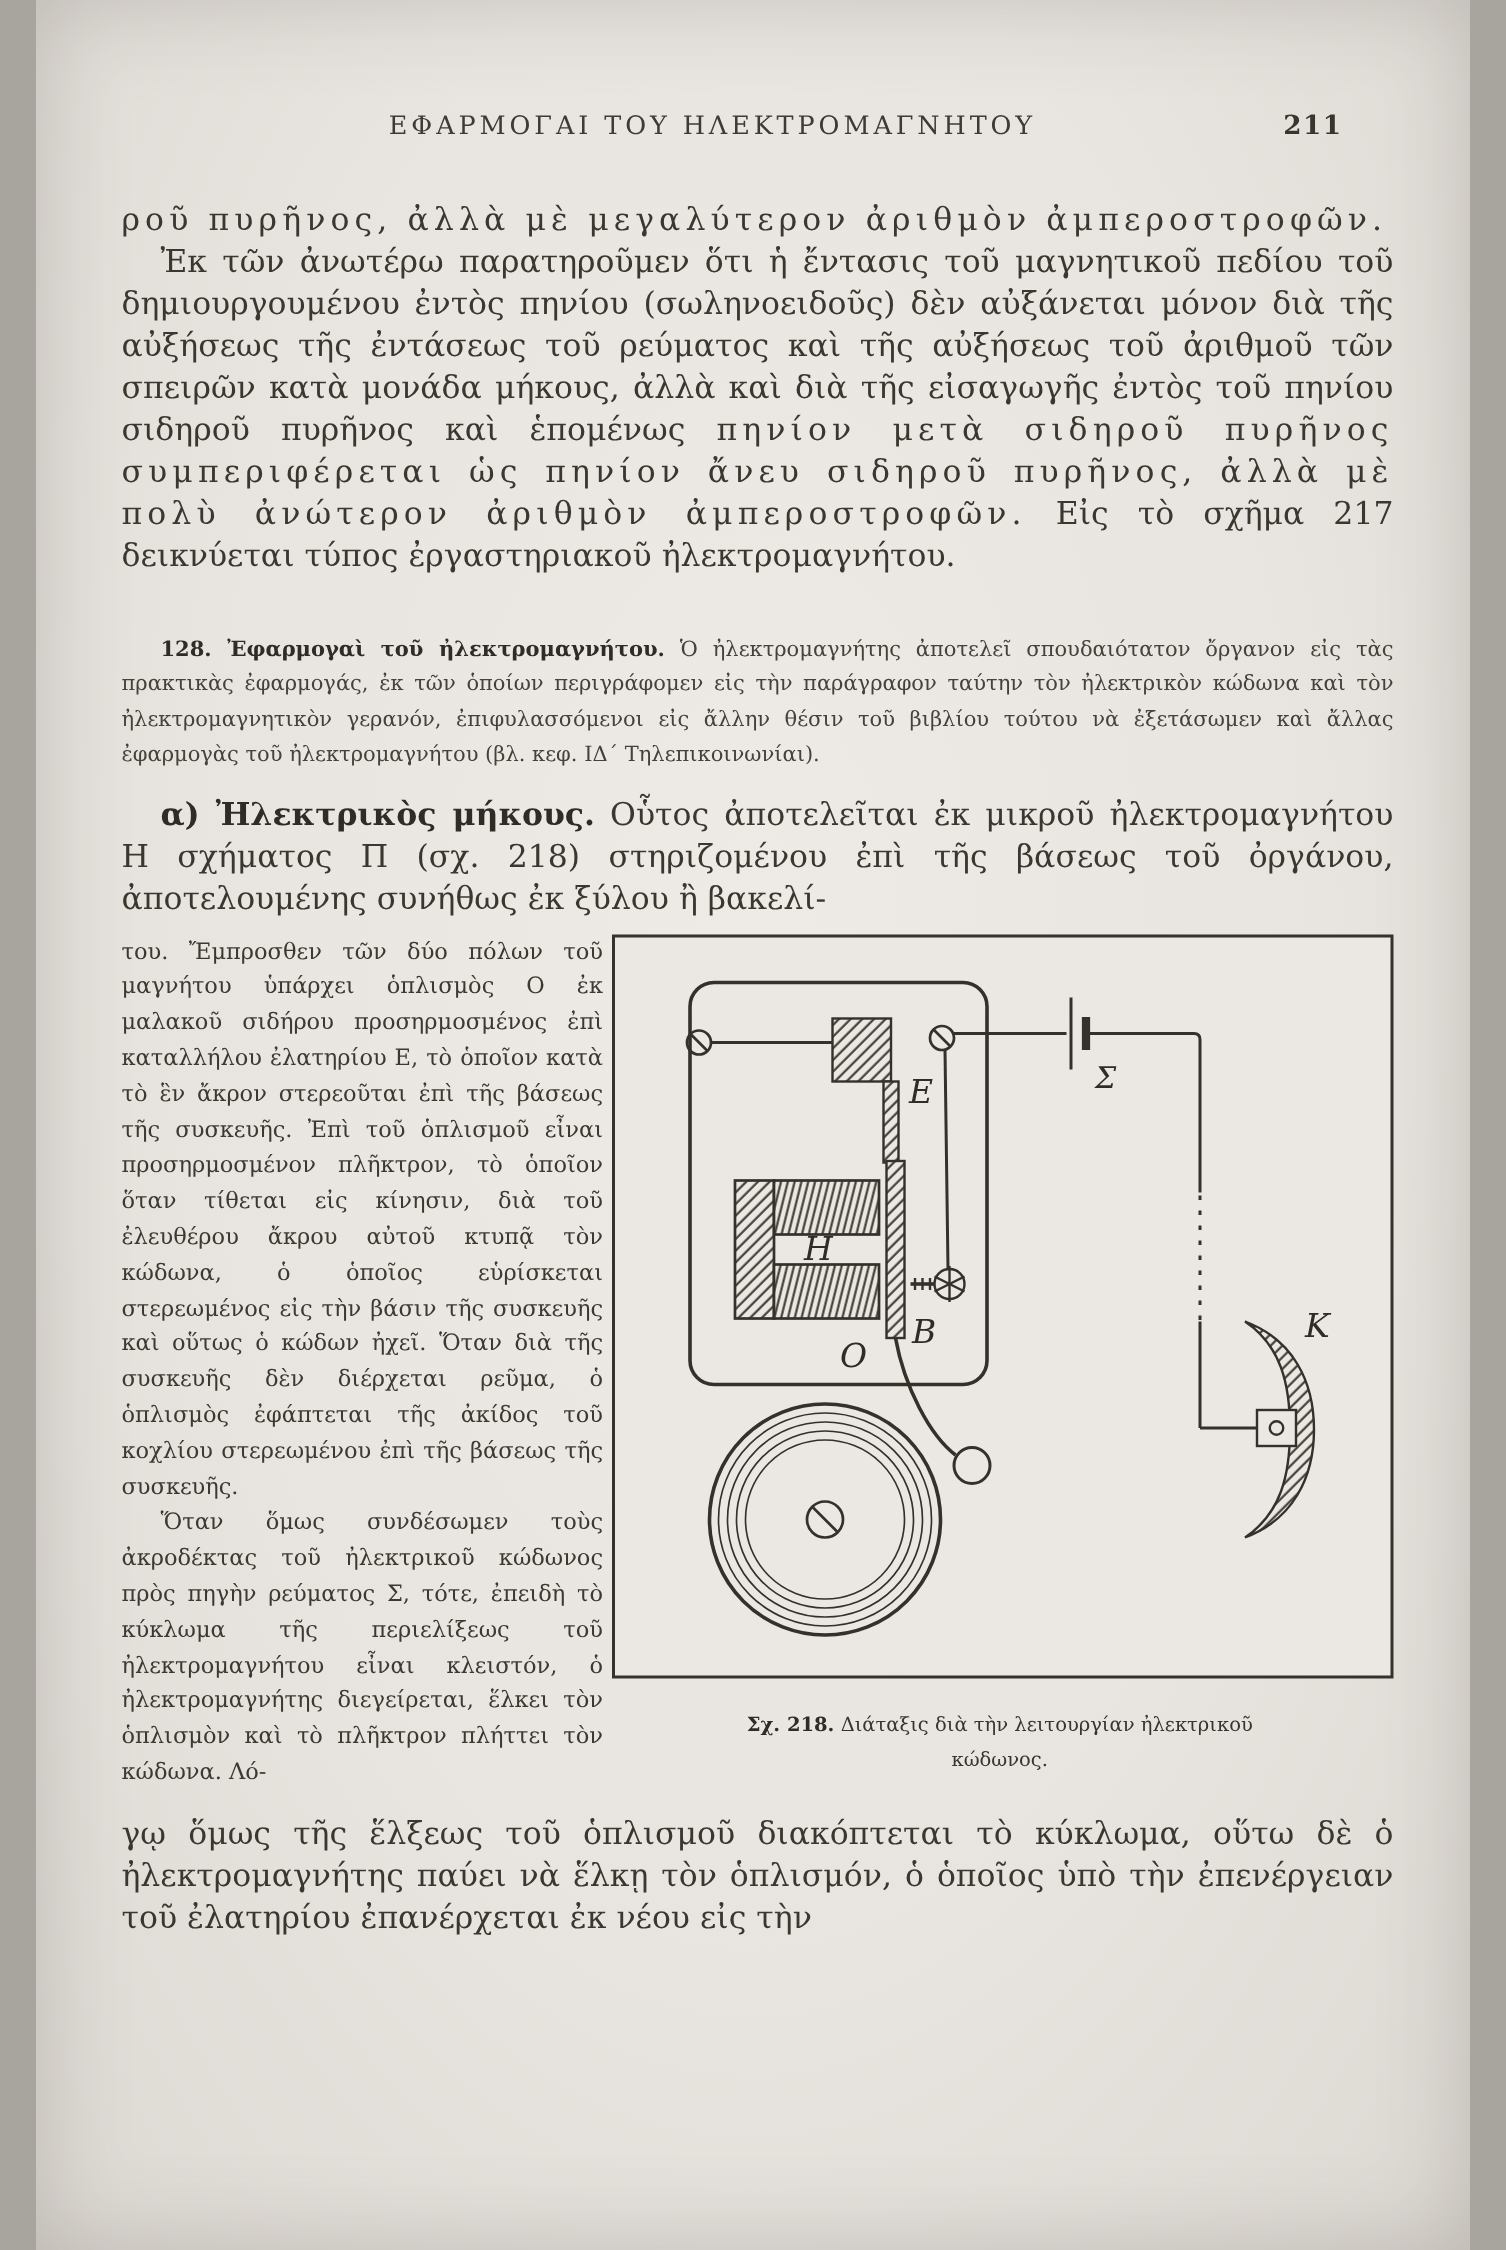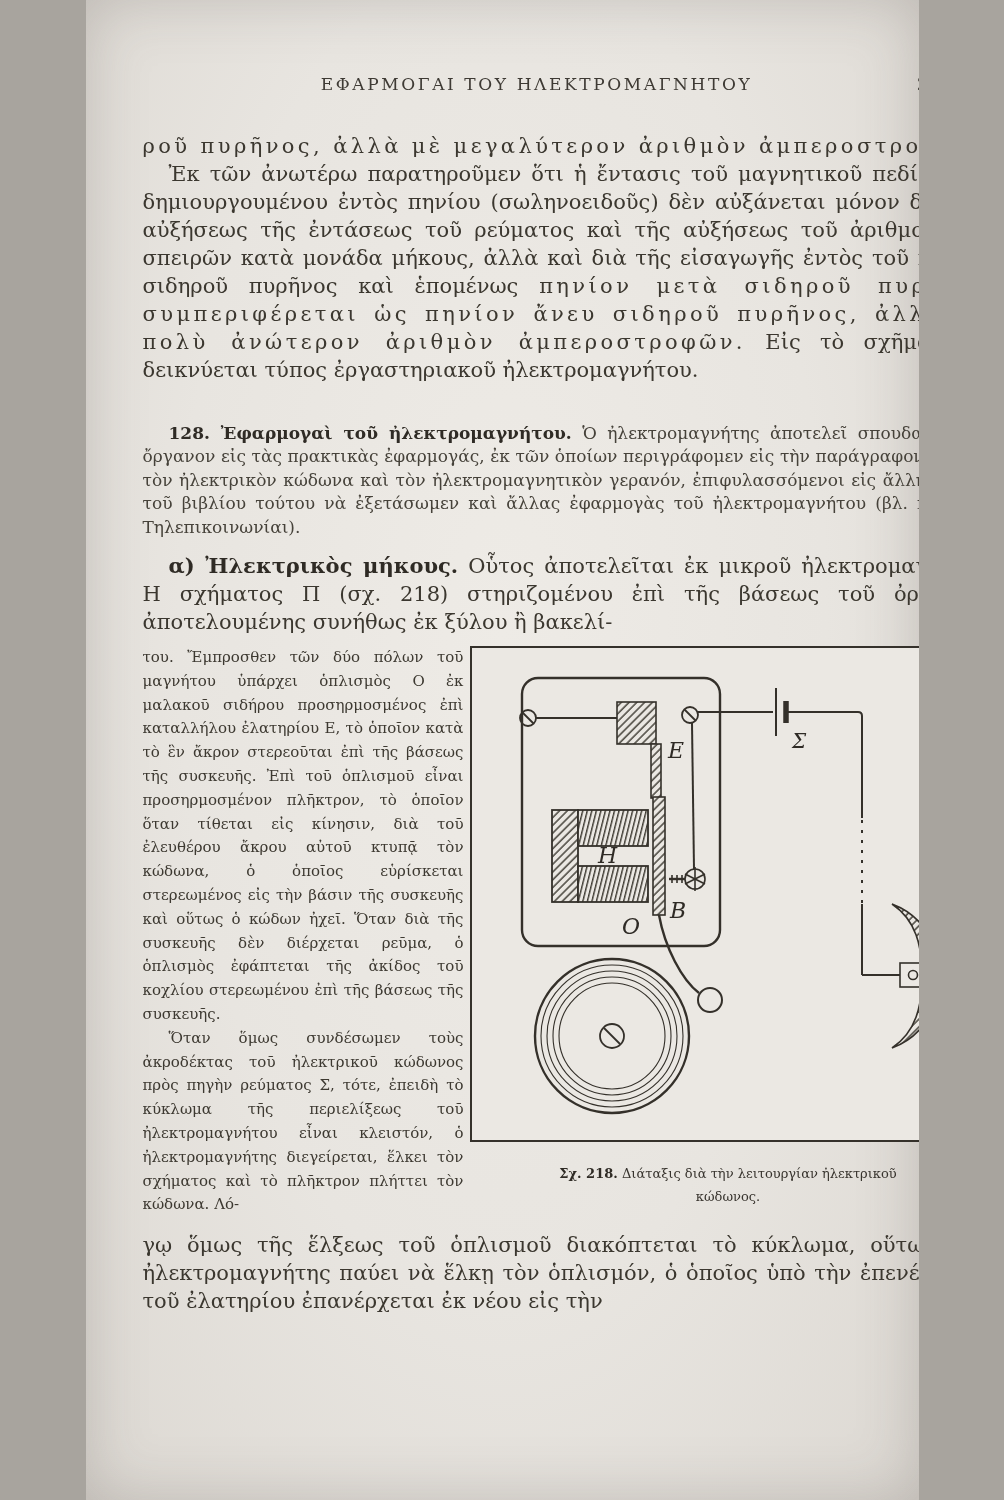--- a/index.html
+++ b/index.html
@@ -1,38 +1,37 @@
 <!DOCTYPE html>
 <html><head>
 <meta charset="utf-8">
 <style>
   html,body{margin:0;padding:0;}
   body{background:#a8a49e;font-family:"DejaVu Serif", serif;}
   .page{
-    position:relative;width:801px;height:1500px;margin:0 auto;overflow:hidden;
+    position:relative;width:956px;height:1500px;margin:0 auto;overflow:hidden;
     background:#e9e6e1;
     background-image:radial-gradient(ellipse at 50% 42%, #eeebe6 0%, #e8e5e0 55%, #dcd8d2 100%);
     box-shadow:inset 0 0 60px rgba(90,85,78,.25);
     color:#38342e;
-    padding-left:32px;
   }
   .content{position:absolute;left:57px;top:74px;width:848px;}
   .hdr{position:relative;height:26px;}
   .hdr-title{
     position:absolute;left:0;right:60px;text-align:center;
     font-size:17px;letter-spacing:2.6px;color:#3e3a34;
   }
   .hdr-num{position:absolute;right:34px;top:0;font-weight:bold;font-size:17.5px;letter-spacing:1px;text-align:center;}
   p{margin:0;}
   .bodytext{font-size:21px;line-height:28px;text-align:justify;color:#3b372f;}
   .p1{margin-top:32px;}
   .indent{text-indent:26px;}
   .spaced{letter-spacing:3.4px;}
   .bold{font-weight:bold;color:#2f2b25;}
-  .smalltext{font-size:17px;line-height:23.4px;text-align:justify;color:#46423a;}
+  .smalltext{font-size:14px;line-height:23.4px;text-align:justify;color:#46423a;}
   .sec{margin-top:38px;}
   .subsec{margin-top:13px;}
   .twocol{display:flex;margin-top:10px;}
   .leftcol{width:323px;font-size:15px;line-height:23.8px;text-align:justify;color:#3d3931;}
   .rightcol{width:525px;margin-left:2px;}
   .figurebox{
     margin-left:4px;width:521px;height:496px;box-sizing:border-box;
     border:2.5px solid #35312b;background:#ebe8e3;
   }
   .figcap{margin-top:20px;text-align:center;font-size:13px;line-height:23px;}
@@ -68,21 +67,21 @@
     </p>
 
     <p class="bodytext indent subsec">
       <span class="bold">α) Ἠλεκτρικὸς μήκους.</span>
       <span>Οὗτος ἀποτελεῖται ἐκ μικροῦ ἠλεκτρομαγνήτου Η σχήματος Π (σχ. 218) στηριζομένου ἐπὶ τῆς βάσεως τοῦ ὀργάνου, ἀποτελουμένης συνήθως ἐκ ξύλου ἢ βακελί-</span>
     </p>
 
     <div class="twocol">
       <div class="leftcol">
         <p>του. Ἔμπροσθεν τῶν δύο πόλων τοῦ μαγνήτου ὑπάρχει ὁπλισμὸς Ο ἐκ μαλακοῦ σιδήρου προσηρμοσμένος ἐπὶ καταλλήλου ἐλατηρίου Ε, τὸ ὁποῖον κατὰ τὸ ἓν ἄκρον στερεοῦται ἐπὶ τῆς βάσεως τῆς συσκευῆς. Ἐπὶ τοῦ ὁπλισμοῦ εἶναι προσηρμοσμένον πλῆκτρον, τὸ ὁποῖον ὅταν τίθεται εἰς κίνησιν, διὰ τοῦ ἐλευθέρου ἄκρου αὐτοῦ κτυπᾷ τὸν κώδωνα, ὁ ὁποῖος εὑρίσκεται στερεωμένος εἰς τὴν βάσιν τῆς συσκευῆς καὶ οὕτως ὁ κώδων ἠχεῖ. Ὅταν διὰ τῆς συσκευῆς δὲν διέρχεται ρεῦμα, ὁ ὁπλισμὸς ἐφάπτεται τῆς ἀκίδος τοῦ κοχλίου στερεωμένου ἐπὶ τῆς βάσεως τῆς συσκευῆς.</p>
-        <p class="indent">Ὅταν ὅμως συνδέσωμεν τοὺς ἀκροδέκτας τοῦ ἠλεκτρικοῦ κώδωνος πρὸς πηγὴν ρεύματος Σ, τότε, ἐπειδὴ τὸ κύκλωμα τῆς περιελίξεως τοῦ ἠλεκτρομαγνήτου εἶναι κλειστόν, ὁ ἠλεκτρομαγνήτης διεγείρεται, ἕλκει τὸν σχήματος καὶ τὸ πλῆκτρον πλήττει τὸν κώδωνα. Λό-</p>
+        <p class="indent">Ὅταν ὅμως συνδέσωμεν τοὺς ἀκροδέκτας τοῦ ἠλεκτρικοῦ κώδωνος πρὸς πηγὴν ρεύματος Σ, τότε, ἐπειδὴ τὸ κύκλωμα τῆς περιελίξεως τοῦ ἠλεκτρομαγνήτου εἶναι κλειστόν, ὁ ἠλεκτρομαγνήτης διεγείρεται, ἕλκει τὸν ὁπλισμὸν καὶ τὸ πλῆκτρον πλήττει τὸν κώδωνα. Λό-</p>
       </div>
 
       <div class="rightcol">
         <div class="figurebox">
           <svg width="516" height="491" viewBox="0 0 516 491">
             <defs>
               <pattern id="hatchA" width="5.5" height="5.5" patternUnits="userSpaceOnUse" patternTransform="rotate(45)">
                 <rect width="5.5" height="5.5" fill="#ebe8e3"></rect>
                 <line x1="1" y1="0" x2="1" y2="5.5" stroke="#3b372f" stroke-width="1.4"></line>
               </pattern>

